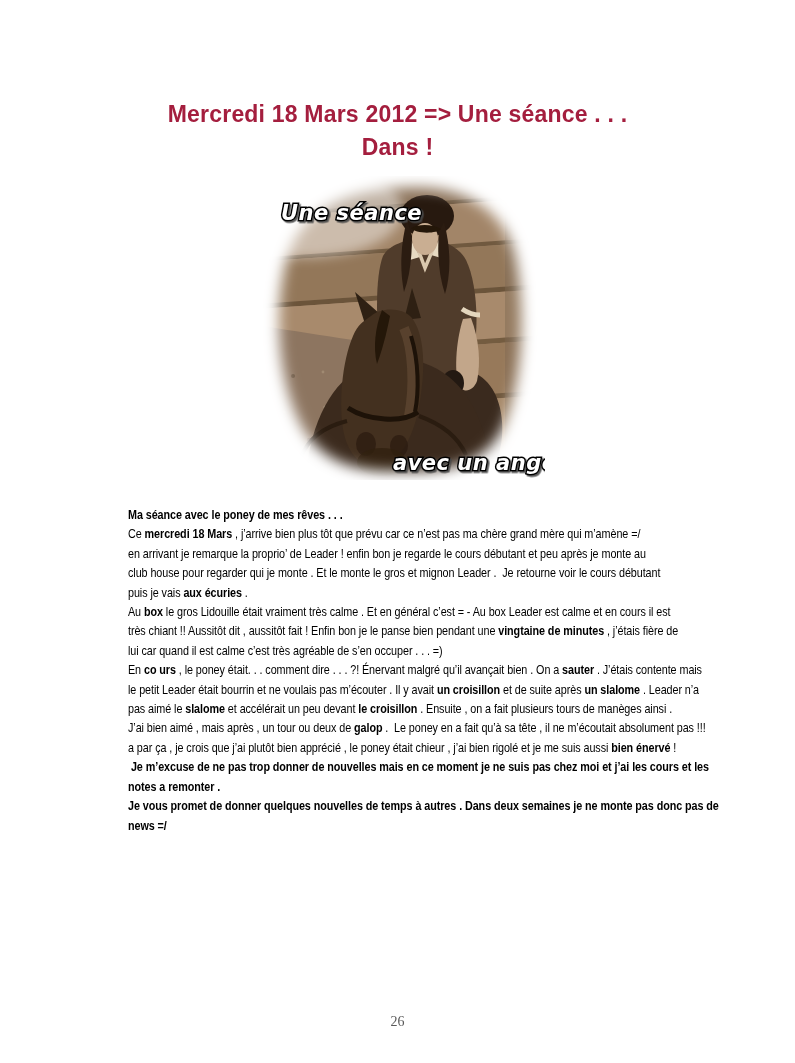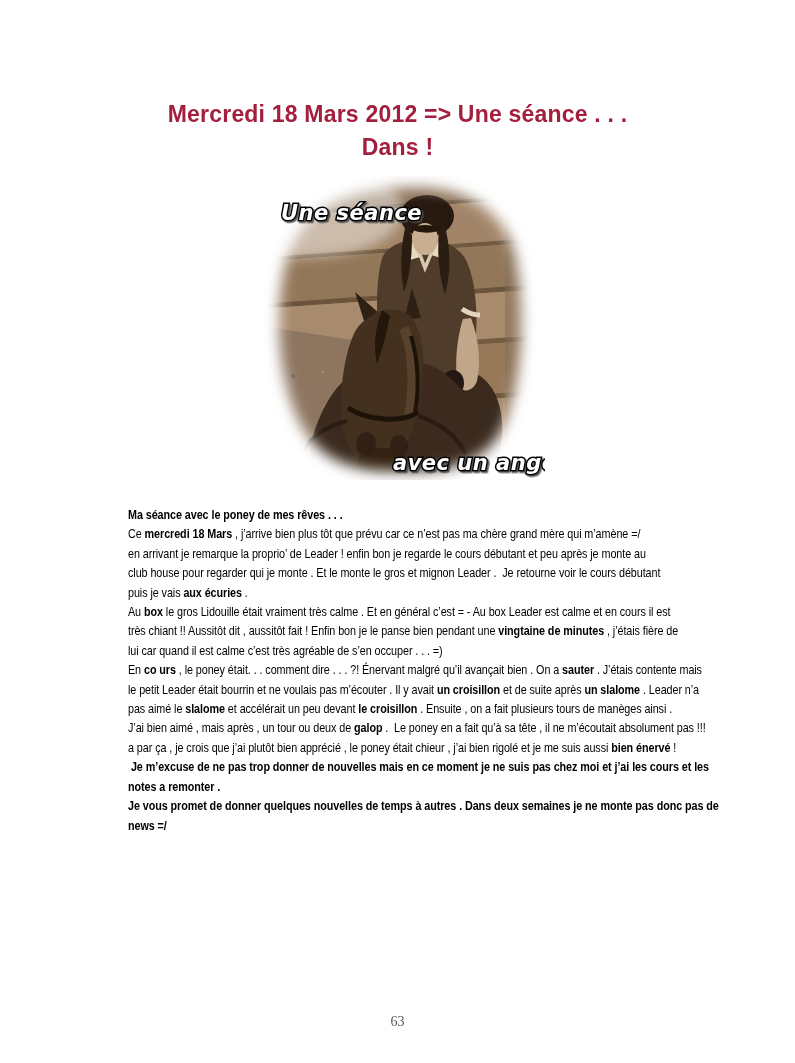--- a/index.html
+++ b/index.html
@@ -152,15 +152,15 @@
       <div class="art-line"><span>le petit Leader était bourrin et ne voulais pas m’écouter . Il y avait </span><span class="b">un croisillon</span><span> et de suite après </span><span class="b">un slalome</span><span> . Leader n’a</span></div>
       <div class="art-line"><span>pas aimé le </span><span class="b">slalome</span><span> et accélérait un peu devant </span><span class="b">le croisillon</span><span> . Ensuite , on a fait plusieurs tours de manèges ainsi .</span></div>
       <div class="art-line"><span>J’ai bien aimé , mais après , un tour ou deux de </span><span class="b">galop</span><span> .  Le poney en a fait qu’à sa tête , il ne m’écoutait absolument pas !!!</span></div>
       <div class="art-line"><span>a par ça , je crois que j’ai plutôt bien apprécié , le poney était chieur , j’ai bien rigolé et je me suis aussi </span><span class="b">bien énervé</span><span> !</span></div>
       <div class="art-line"><span class="b"> Je m’excuse de ne pas trop donner de nouvelles mais en ce moment je ne suis pas chez moi et j’ai les cours et les</span></div>
       <div class="art-line"><span class="b">notes a remonter .</span></div>
       <div class="art-line"><span class="b">Je vous promet de donner quelques nouvelles de temps à autres . Dans deux semaines je ne monte pas donc pas de</span></div>
       <div class="art-line"><span class="b">news =/</span></div>
     </div>
 
-  <div class="page-number">63</div>
+  <div class="page-number">26</div>
 
 </div>
 
 </body></html>

